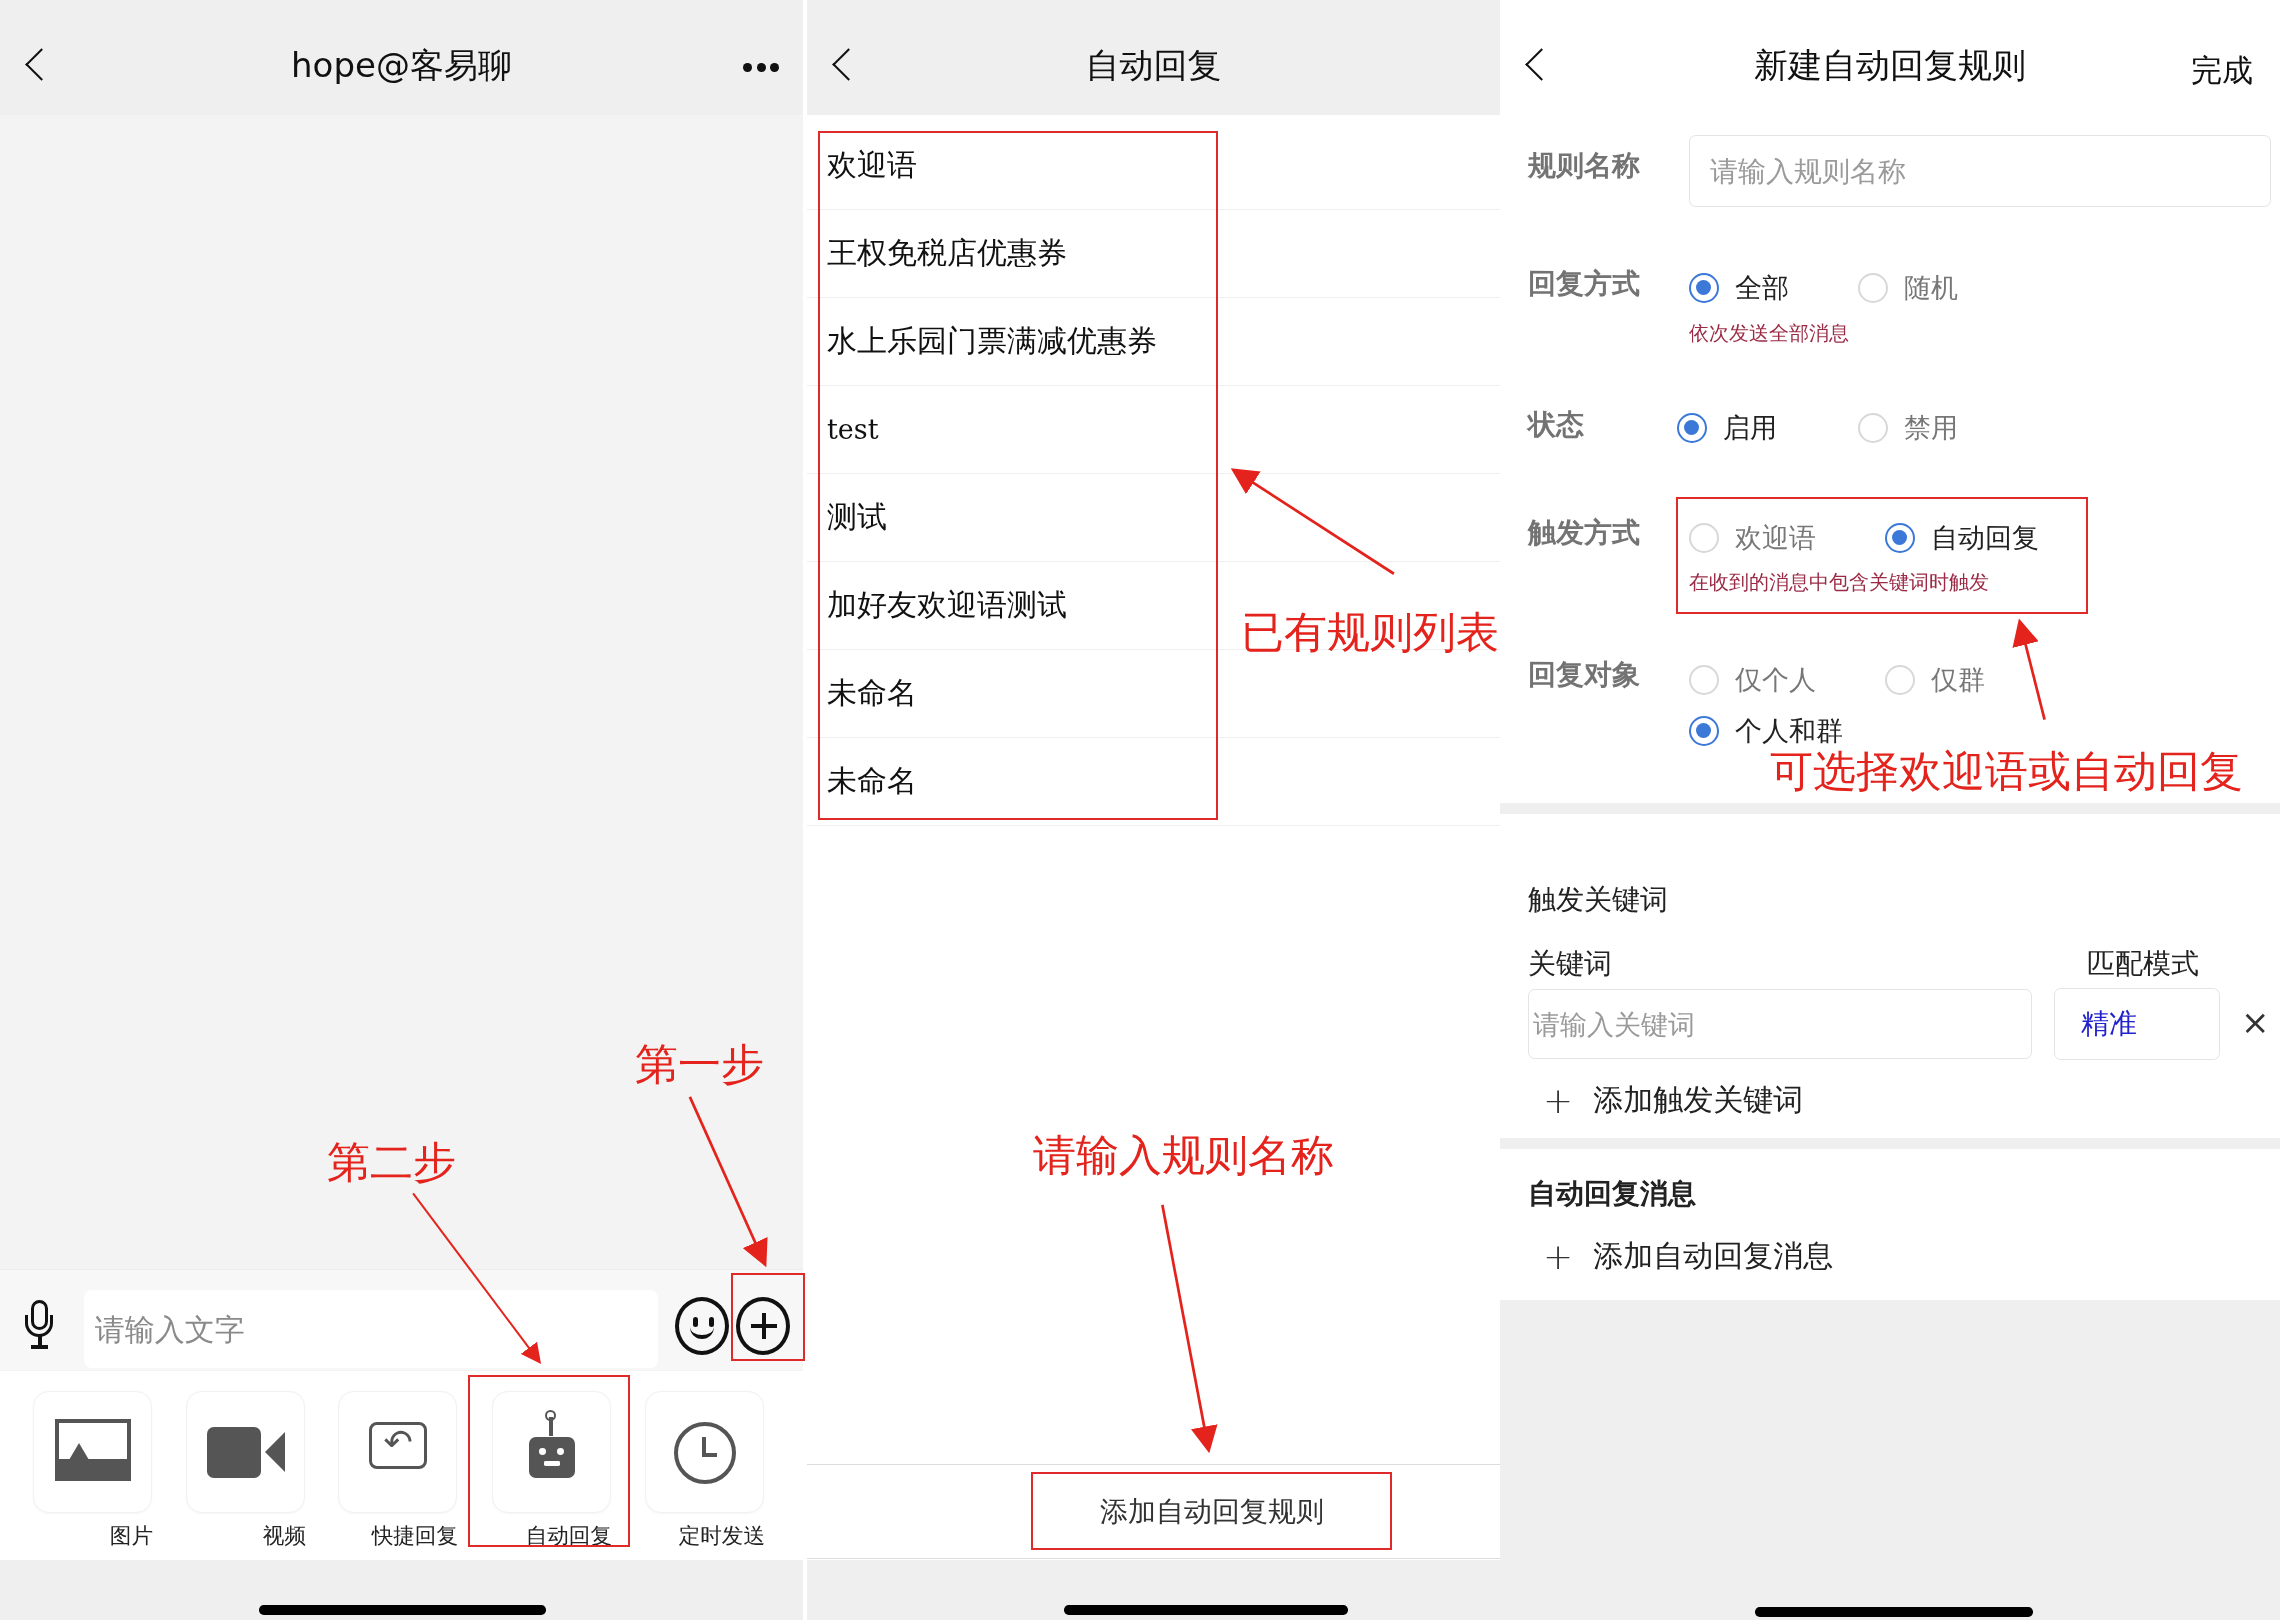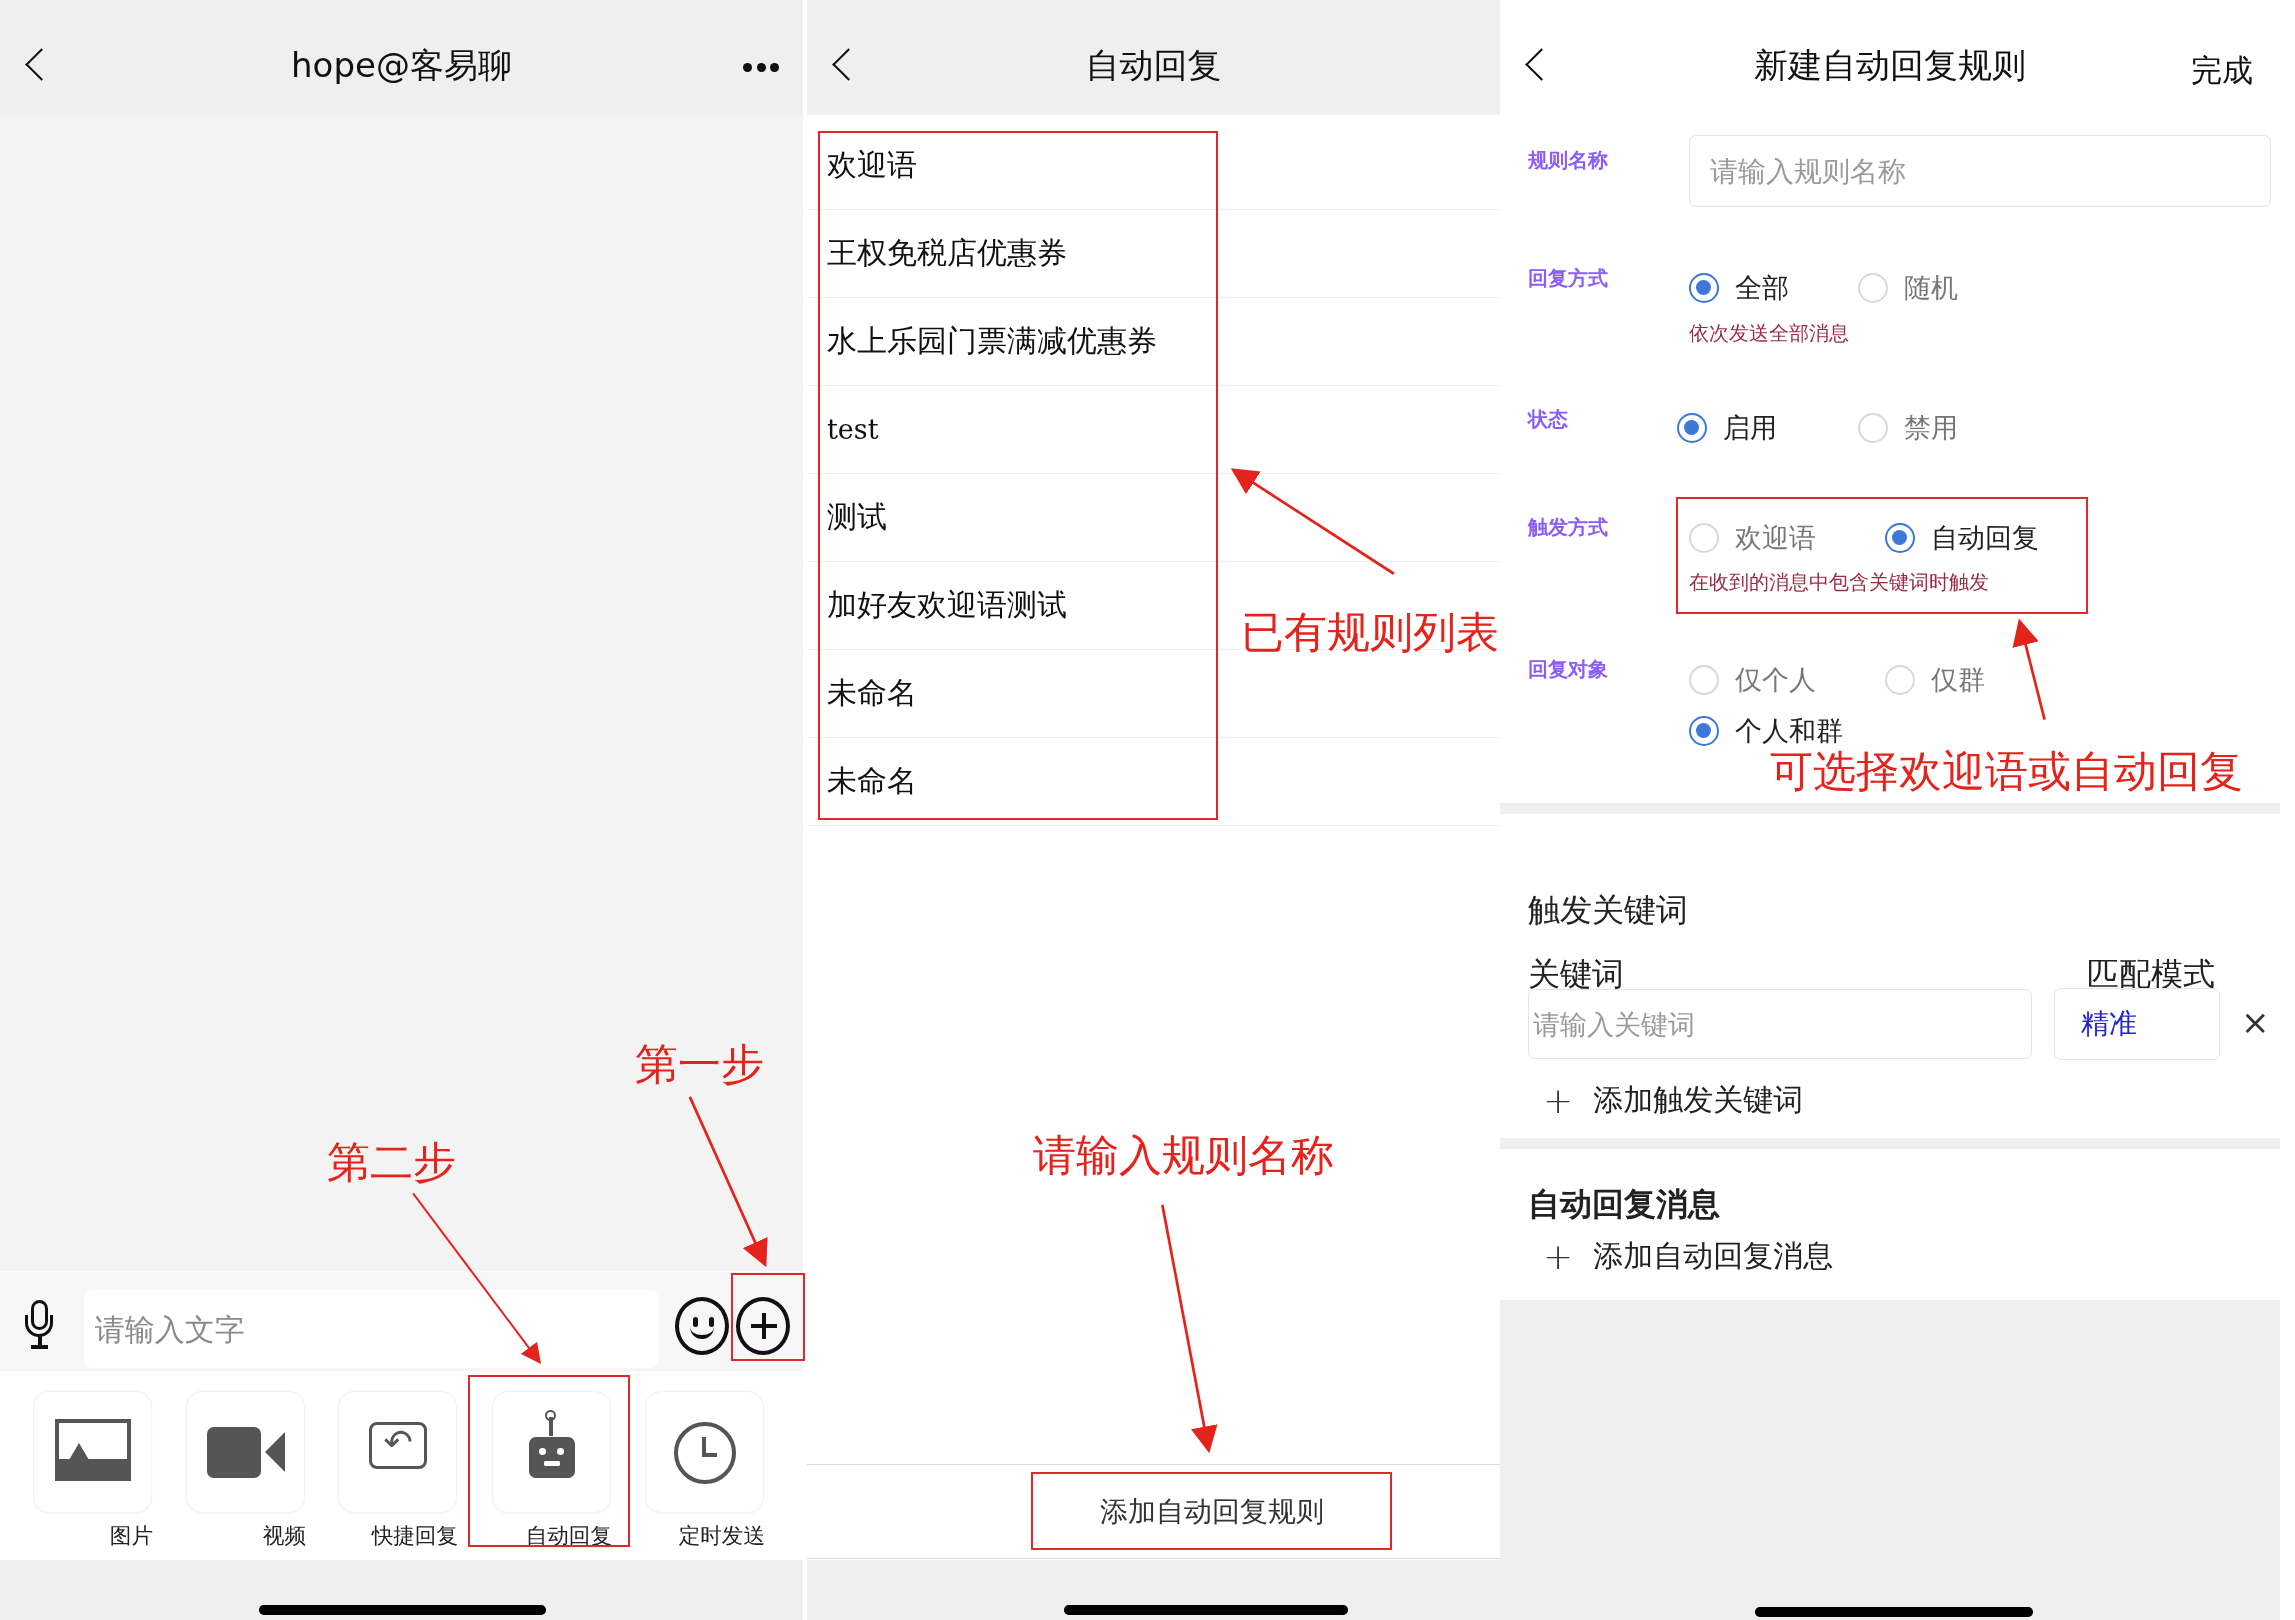--- a/index.html
+++ b/index.html
@@ -59,31 +59,31 @@
   
   .rule-list { position: absolute; left: 0; right: 0; top: 122px; }
   .rule-row { height: 88px; border-bottom: 1.4px solid #efefef; display: flex; align-items: center; padding-left: 20px; font-size: 30px; color: #111; }
   .rule-row.en { font-family: "DejaVu Serif", serif; font-size: 27px; }
   .p2-footer { position: absolute; left: 0; right: 0; top: 1464px; height: 95px; border-top: 1.4px solid #dcdcdc; border-bottom: 1.4px solid #dcdcdc; background: #fff; }
   .add-rule-btn { position: absolute; left: 226px; top: 9.5px; width: 358px; height: 74px; display: flex; align-items: center; justify-content: center; font-size: 28px; color: #333; background: transparent; border: none; font-family: "DejaVu Sans", sans-serif; }
   .p2-bottom { position: absolute; left: 0; right: 0; top: 1560px; height: 61px; background: #efefef; }
 
   
   .hdr.white { background: #ffffff; }
-  .flabel { position: absolute; left: 28px; font-size: 20px; font-weight: bold; color: #8b5cf6; }
+  .flabel { position: absolute; left: 28px; font-size: 28px; font-weight: bold; color: #737373; }
   .name-input { position: absolute; left: 189px; top: 135px; width: 582px; height: 72px; border: 1.4px solid #e4e4e4; border-radius: 6.8px; font-size: 28px; padding-left: 20px; color: #999; font-family: "DejaVu Sans", sans-serif; background: #fff; }
   .name-input::placeholder { color: #9a9a9a; }
   .radio { position: absolute; display: flex; align-items: center; font-size: 27px; color: #222; }
   .radio .dot { width: 30px; height: 30px; border-radius: 50%; border: 2px solid #d8d8d8; margin-right: 16px; position: relative; background: #fff; }
   .radio.on .dot { border: 2.7px solid #3b78d8; }
   .radio.on .dot::after { content: ""; position: absolute; left: 4.7px; top: 4.7px; width: 15px; height: 15px; border-radius: 50%; background: #3b78d8; }
   .radio.off { color: #777; }
   .hint { position: absolute; left: 189px; font-size: 20px; color: #9b2b45; }
   .sep-gray { position: absolute; left: 0; right: 0; height: 10.8px; background: #efefef; }
-  .sec-title { position: absolute; left: 28px; font-size: 32px; color: #222; margin-top: 8px; }
+  .sec-title { position: absolute; left: 28px; font-size: 28px; color: #222; }
   .sec-title.bold { font-weight: bold; }
   .kw-input { position: absolute; left: 28px; top: 989px; width: 504px; height: 70px; border: 1.4px solid #e4e4e4; border-radius: 6.8px; font-size: 27px; padding-left: 4px; font-family: "DejaVu Sans", sans-serif; background: #fff; }
   .kw-input::placeholder { color: #9a9a9a; }
   .match-box { position: absolute; left: 554px; top: 988px; width: 166px; height: 72px; border: 1.4px solid #e4e4e4; border-radius: 6.8px; font-size: 28px; color: #2222cc; display: flex; align-items: center; padding-left: 26px; }
   .remove-x { position: absolute; left: 741px; top: 1005px; font-size: 34px; color: #333; line-height: 34px; }
   .add-link { position: absolute; left: 43px; display: flex; align-items: center; font-size: 30px; color: #222; }
   .add-link .plus { font-size: 36px; margin-right: 20px; color: #333; font-weight: 300; }
   .p3-bottom { position: absolute; left: 0; right: 0; top: 1300px; height: 321px; background: #efefef; }
 
   

